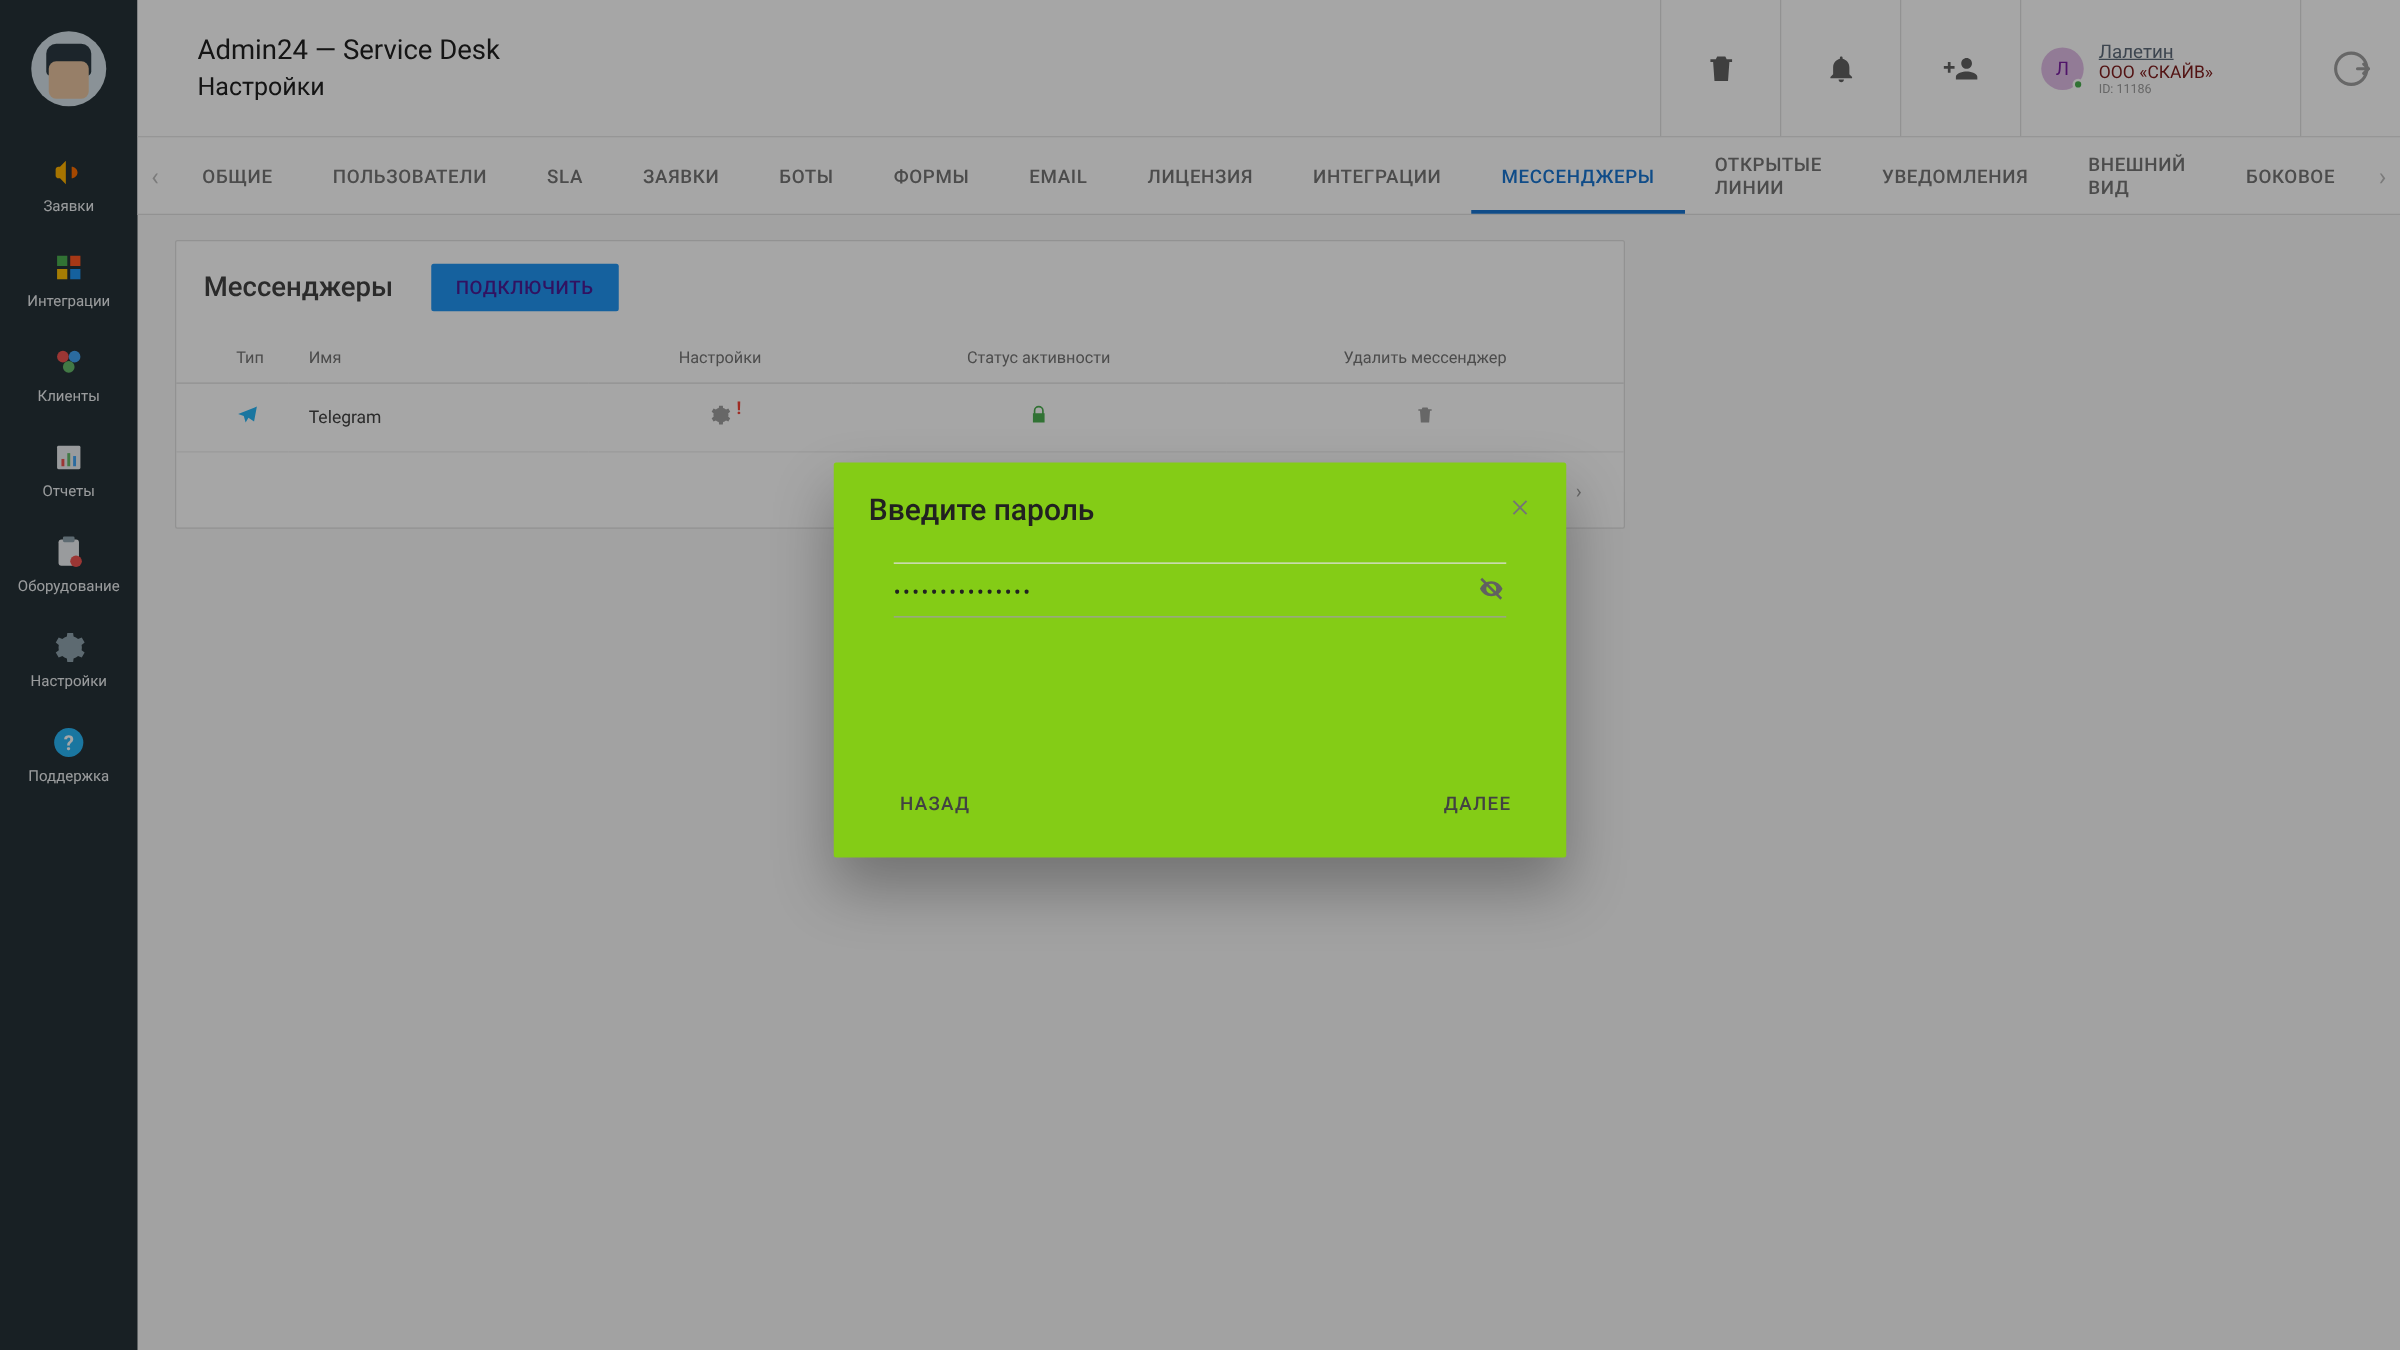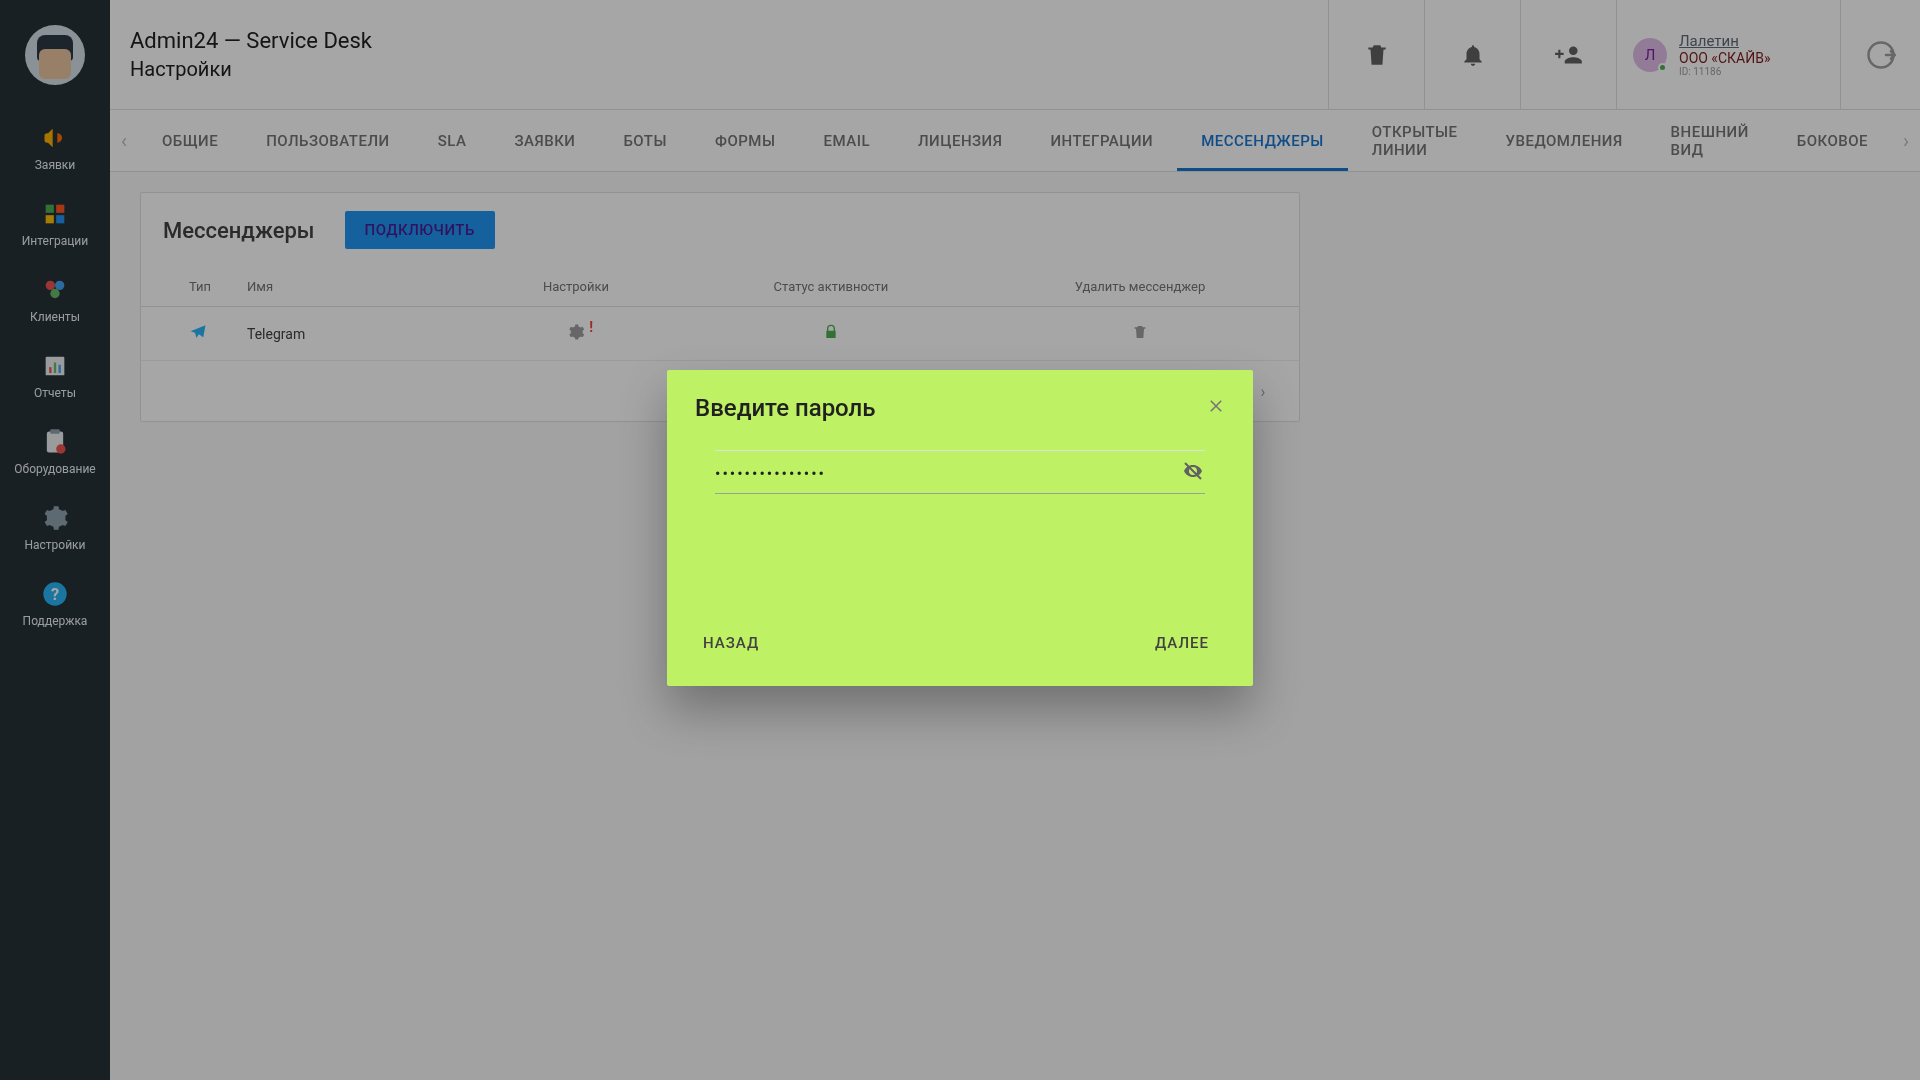--- a/index.html
+++ b/index.html
@@ -10,21 +10,21 @@
 .logo-area { height: 110px; display: flex; align-items: center; justify-content: center; }
 .avatar-logo { width: 60px; height: 60px; background: #d4e1e8; border-radius: 50%; position: relative; overflow: hidden; }
 .avatar-logo::before { content: ""; position: absolute; top: 10px; left: 12px; width: 36px; height: 26px; background: #2b3a42; border-radius: 8px 8px 4px 4px; }
 .avatar-logo::after { content: ""; position: absolute; top: 24px; left: 14px; width: 32px; height: 30px; background: #e8c4a0; border-radius: 6px; }
 .sidebar-item { display: flex; flex-direction: column; align-items: center; padding: 14px 0; cursor: pointer; }
 .sidebar-icon { width: 28px; height: 28px; margin-bottom: 6px; }
 .sidebar-label { color: #eceff1; font-size: 12px; text-align: center; }
 
 
 .header { position: absolute; left: 110px; top: 0; right: 0; height: 110px; background: #fff; border-bottom: 1px solid #e0e0e0; display: flex; align-items: center; }
-.header-title-block { padding-left: 20px; flex: 1; }
+.header-title-block { padding-left: 48px; flex: 1; }
 .header-title { font-size: 22px; color: #212121; font-weight: 400; }
 .header-subtitle { font-size: 20px; color: #212121; font-weight: 400; margin-top: 4px; }
 .header-icons { display: flex; align-items: center; height: 100%; }
 .header-icon-box { width: 96px; height: 100%; border-left: 1px solid #e0e0e0; display: flex; align-items: center; justify-content: center; cursor: pointer; }
 .header-icon-box .icon { color: #757575; }
 .user-block { width: 224px; height: 100%; border-left: 1px solid #e0e0e0; display: flex; align-items: center; padding: 0 16px; }
 .user-avatar { width: 34px; height: 34px; border-radius: 50%; background: #e1bee7; display: flex; align-items: center; justify-content: center; position: relative; margin-right: 12px; color: #7b1fa2; font-size: 15px; }
 .status-dot { width: 9px; height: 9px; border-radius: 50%; background: #4caf50; position: absolute; bottom: 0; right: 0; border: 2px solid #fff; }
 .user-name { color: #5e6b7a; font-size: 15px; text-decoration: underline; }
 .user-org { color: #7f1d1d; font-size: 14px; }
@@ -49,29 +49,29 @@
 .table th { text-align: left; font-size: 13px; font-weight: 400; color: #757575; padding: 12px 16px; border-bottom: 1px solid #e0e0e0; }
 .table td { padding: 16px; border-bottom: 1px solid #eeeeee; font-size: 14px; color: #424242; }
 .table th:first-child, .table td:first-child { padding-left: 48px; }
 .panel-footer { display: flex; justify-content: flex-end; padding: 10px 16px; }
 .page-chev { width: 40px; height: 40px; display: flex; align-items: center; justify-content: center; color: #9e9e9e; cursor: pointer; }
 
 
 .overlay { position: absolute; inset: 0; background: rgba(0,0,0,0.35); z-index: 100; }
 
 
-.dialog { position: absolute; z-index: 200; top: 370px; left: 667px; width: 586px; background: #bef264; border-radius: 2px; box-shadow: 0 24px 48px rgba(0,0,0,0.3); }
+.dialog { position: absolute; z-index: 200; top: 370px; left: 667px; width: 586px; background: #84cc16; border-radius: 2px; box-shadow: 0 24px 48px rgba(0,0,0,0.3); }
 .dialog-header { display: flex; align-items: center; justify-content: space-between; padding: 24px 28px 8px 28px; }
 .dialog-title { font-size: 24px; color: #212121; font-weight: 500; }
 .close-btn { color: #757575; cursor: pointer; font-size: 20px; }
 .dialog-body { padding: 20px 48px 50px 48px; }
 .input-group { position: relative; border-top: 1px solid #e0e0e0; border-bottom: 1px solid #9e9e9e; padding: 8px 0 6px 0; display: flex; align-items: center; }
 .password-input { border: none; outline: none; flex: 1; font-size: 16px; letter-spacing: 2px; color: #212121; background: transparent; }
 .eye-toggle { color: #616161; cursor: pointer; }
-.dialog-footer { display: flex; justify-content: space-between; padding: 0 36px 24px 28px; }
+.dialog-footer { display: flex; justify-content: space-between; padding: 0 36px 24px 45px; }
 .btn-flat { background: none; border: none; color: #424242; font-size: 15px; font-weight: 500; letter-spacing: 1px; cursor: pointer; padding: 10px 8px; }
 
 .icon { display: inline-flex; }
 svg { display: block; }
 </style>
 </head>
 <body>
 
 <div class="sidebar">
   <div class="logo-area">

